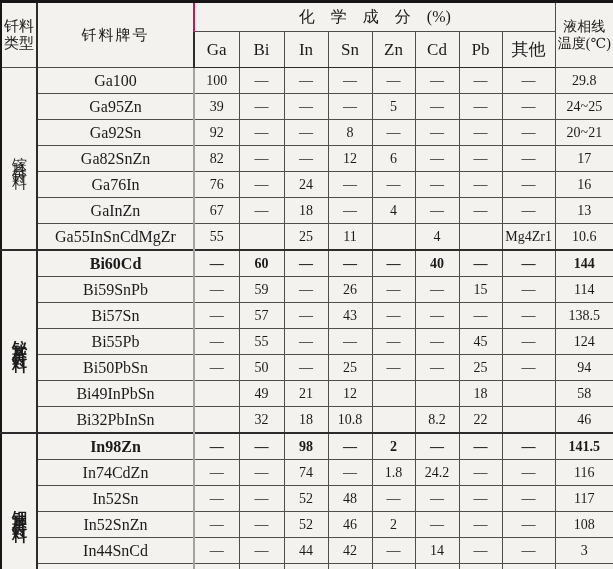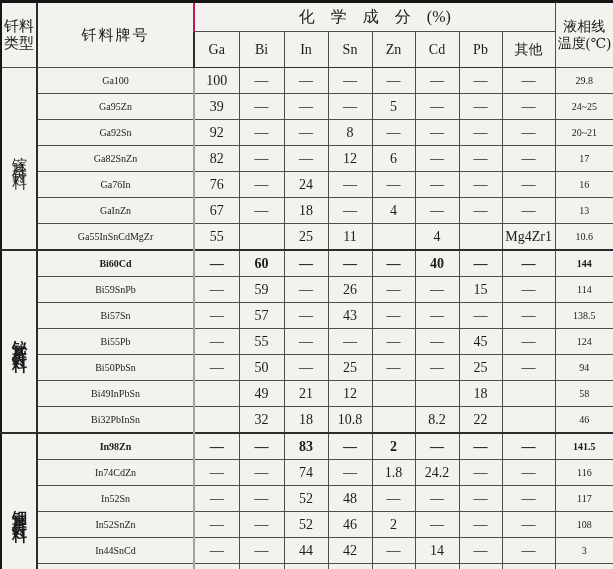--- a/index.html
+++ b/index.html
@@ -49,35 +49,35 @@
     white-space: normal;
     padding: 0 2px;
   }
   .brand-header { font-size: 15px; letter-spacing: 2px; }
   .composition-header {
     font-size: 16px;
     height: 28px;
     word-spacing: 12px;
     border-left: 2px solid #be185d;
   }
-  .element-header { height: 35px; font-size: 14px; }
+  .element-header { height: 35px; font-size: 17px; }
   .element-header.strong-left { border-left: 2px solid #2c2c2c; }
   .temp-header {
     font-size: 14px;
     line-height: 17px;
     white-space: normal;
     padding: 0 1px;
   }
   .temp-header span { display: block; text-align: center; }
 
   tbody td { font-size: 14px; height: 25px; }
-  .brand-cell { font-size: 10px; }
+  .brand-cell { font-size: 16px; }
   .num-cell { font-size: 14px; }
   .num-cell.strong-left { border-left: 2px solid #a3a3a3; }
-  .temp-cell { font-size: 10px; }
+  .temp-cell { font-size: 14px; }
 
   .group-cell {
     border-right: 2px solid #2c2c2c;
     font-size: 15px;
   }
   .vertical {
     display: inline-block;
     writing-mode: vertical-lr;
     text-orientation: upright;
     letter-spacing: 6px;
@@ -293,21 +293,21 @@
         <td class="num-cell">8.2</td>
         <td class="num-cell">22</td>
         <td class="num-cell"></td>
         <td class="temp-cell">46</td>
       </tr>
       <tr class="group-start">
         <th rowspan="6" class="group-cell"><span class="vertical">铟基钎料</span></th>
         <td class="brand-cell">In98Zn</td>
         <td class="num-cell strong-left">—</td>
         <td class="num-cell">—</td>
-        <td class="num-cell">83</td>
+        <td class="num-cell">98</td>
         <td class="num-cell">—</td>
         <td class="num-cell">2</td>
         <td class="num-cell">—</td>
         <td class="num-cell">—</td>
         <td class="num-cell">—</td>
         <td class="temp-cell">141.5</td>
       </tr>
       <tr>
         <td class="brand-cell">In74CdZn</td>
         <td class="num-cell strong-left">—</td>

